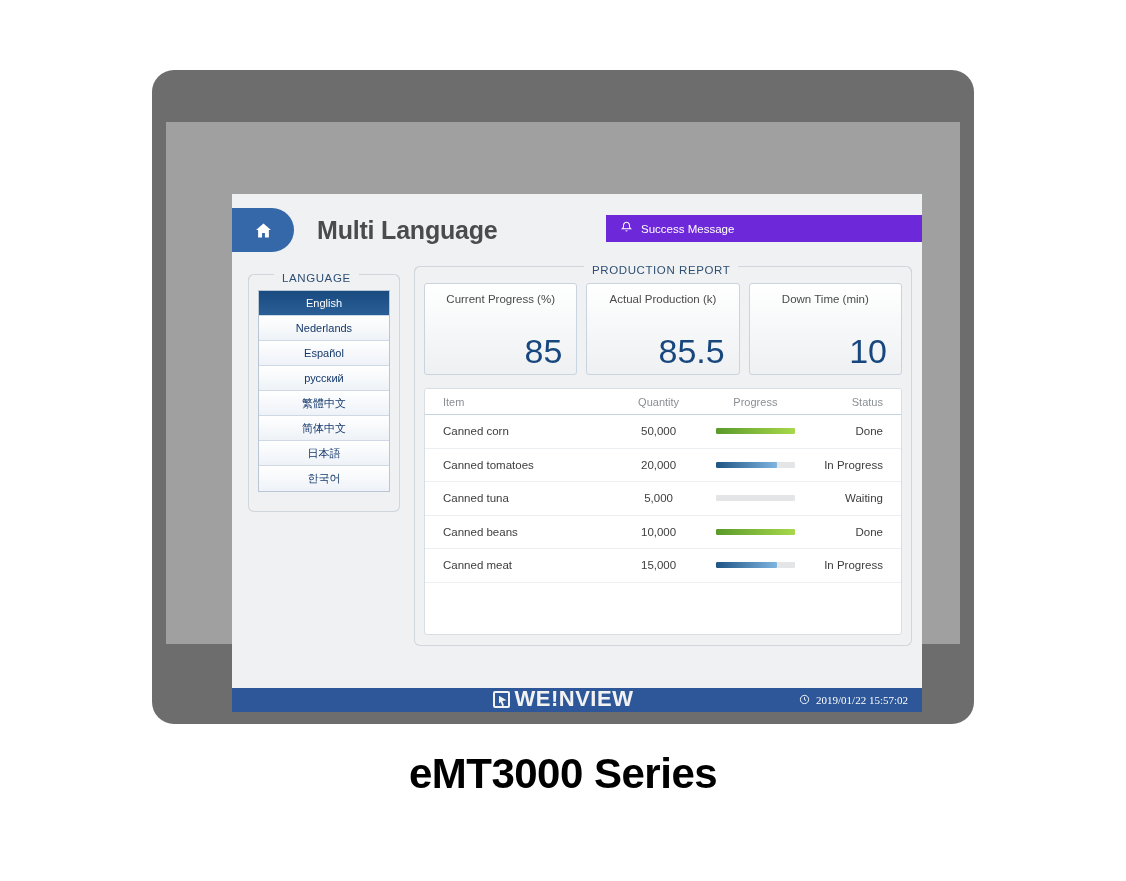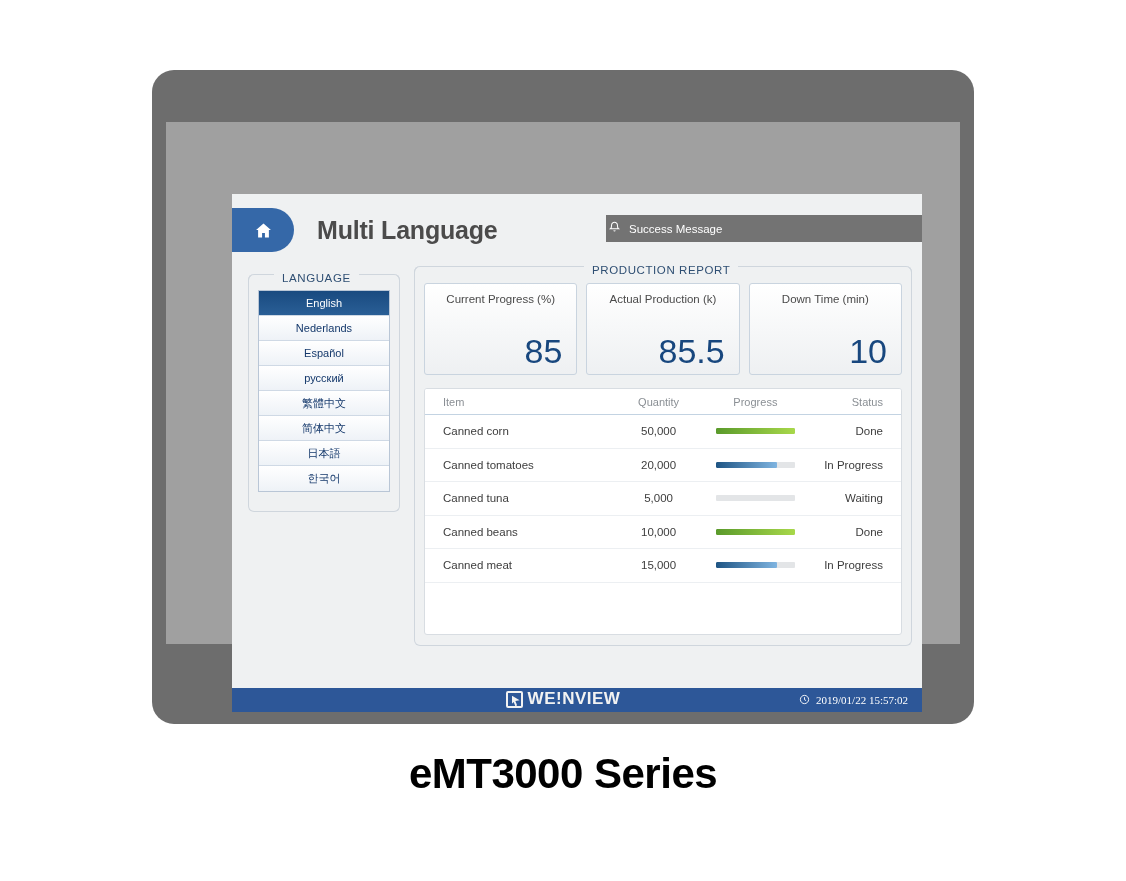--- a/index.html
+++ b/index.html
@@ -63,21 +63,21 @@
     position: absolute;
     left: 4px;
     top: 3px;
     width: 8px;
     height: 11px;
     background: #f2f2f2;
     clip-path: polygon(0% 0%, 0% 78%, 26% 60%, 48% 100%, 68% 88%, 47% 50%, 100% 44%);
   }
   #brand-logo .word {
     color: #f2f2f2;
-    font-size: 17px;
+    font-size: 22px;
     font-weight: bold;
     letter-spacing: 0.5px;
   }
 
   
   #screen {
     position: absolute;
     left: 66px;
     top: 72px;
     width: 690px;
@@ -117,25 +117,25 @@
     font-weight: bold;
     color: #4b4b4b;
     letter-spacing: -0.2px;
   }
   #alert-banner {
     position: absolute;
     left: 374px;
     top: 21px;
     width: 359px;
     height: 27px;
-    background: #737373;
+    background: #6d28d9;
     display: flex;
     align-items: center;
     gap: 8px;
-    padding-left: 2px;
+    padding-left: 14px;
     box-sizing: border-box;
   }
   #alert-banner .bell { flex: none; }
   #alert-text {
     color: #ffffff;
     font-size: 11.5px;
   }
 
   
   #screen-body {

